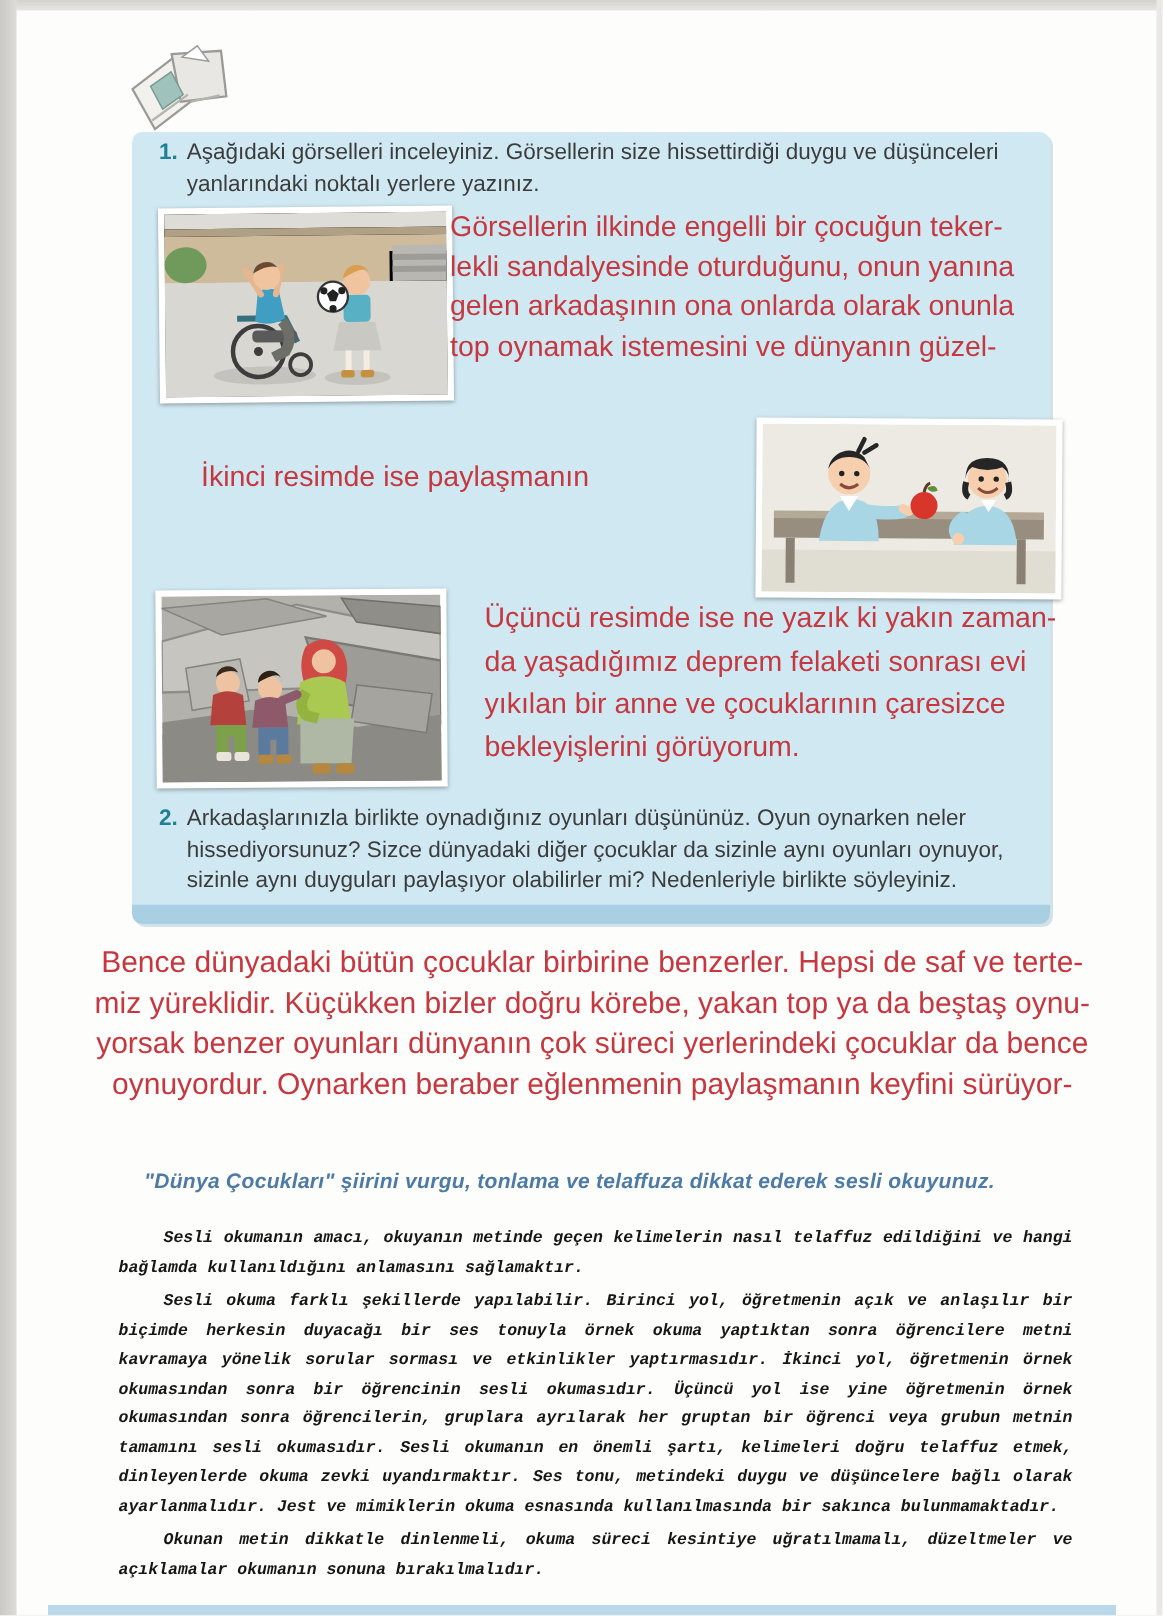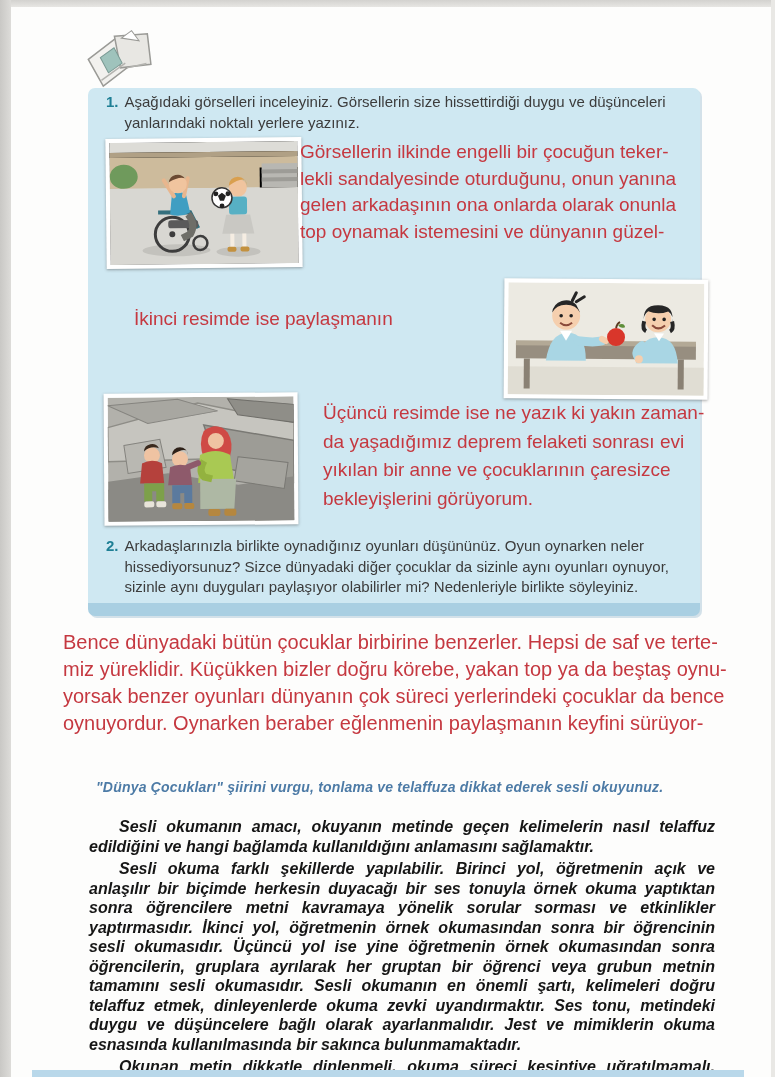--- a/index.html
+++ b/index.html
@@ -17,26 +17,26 @@
 
   .photo{position:absolute;background:#ffffff;padding:4px;box-shadow:0 1px 3px rgba(60,60,60,.45);}
   .photo svg{display:block;}
 
   .answer{position:absolute;color:#c53840;font-size:19px;}
   .answer div{white-space:nowrap;}
   .answer-1{left:300px;top:139px;line-height:26.5px;}
   .answer-2{left:114px;top:302px;line-height:33px;margin-left:20px;}
   .answer-3{left:295px;top:399px;line-height:28.5px;margin-left:28px;}
   .answer-4{left:63px;top:629px;font-size:20px;line-height:27px;color:#c53840;position:absolute;}
-  .answer-4 div{white-space:nowrap;}
+  .answer-4 div{white-space:nowrap;text-align:center;}
 
   .instruction{position:absolute;left:96px;top:779px;width:580px;color:#4d7ba6;font-size:14px;font-style:italic;font-weight:bold;letter-spacing:.2px;}
 
   .info{position:absolute;left:78px;top:817px;width:637px;color:#161616;}
-  .info p{margin:0 0 3px 11px;font-style:italic;font-weight:bold;font-size:16px;line-height:19.5px;text-align:justify;text-indent:30px;}
+  .info p{margin:0 0 3px 1px;font-style:italic;font-weight:bold;font-size:11px;line-height:19.5px;text-align:justify;text-indent:30px;font-family:Liberation Mono, monospace;}
 
   .paper-icon{position:absolute;left:84px;top:26px;}
 </style>
 </head>
 <body>
 
 <div class="page">
   <div class="edge-top"></div>
   <div class="edge-left"></div>
   <div class="edge-right"></div>

